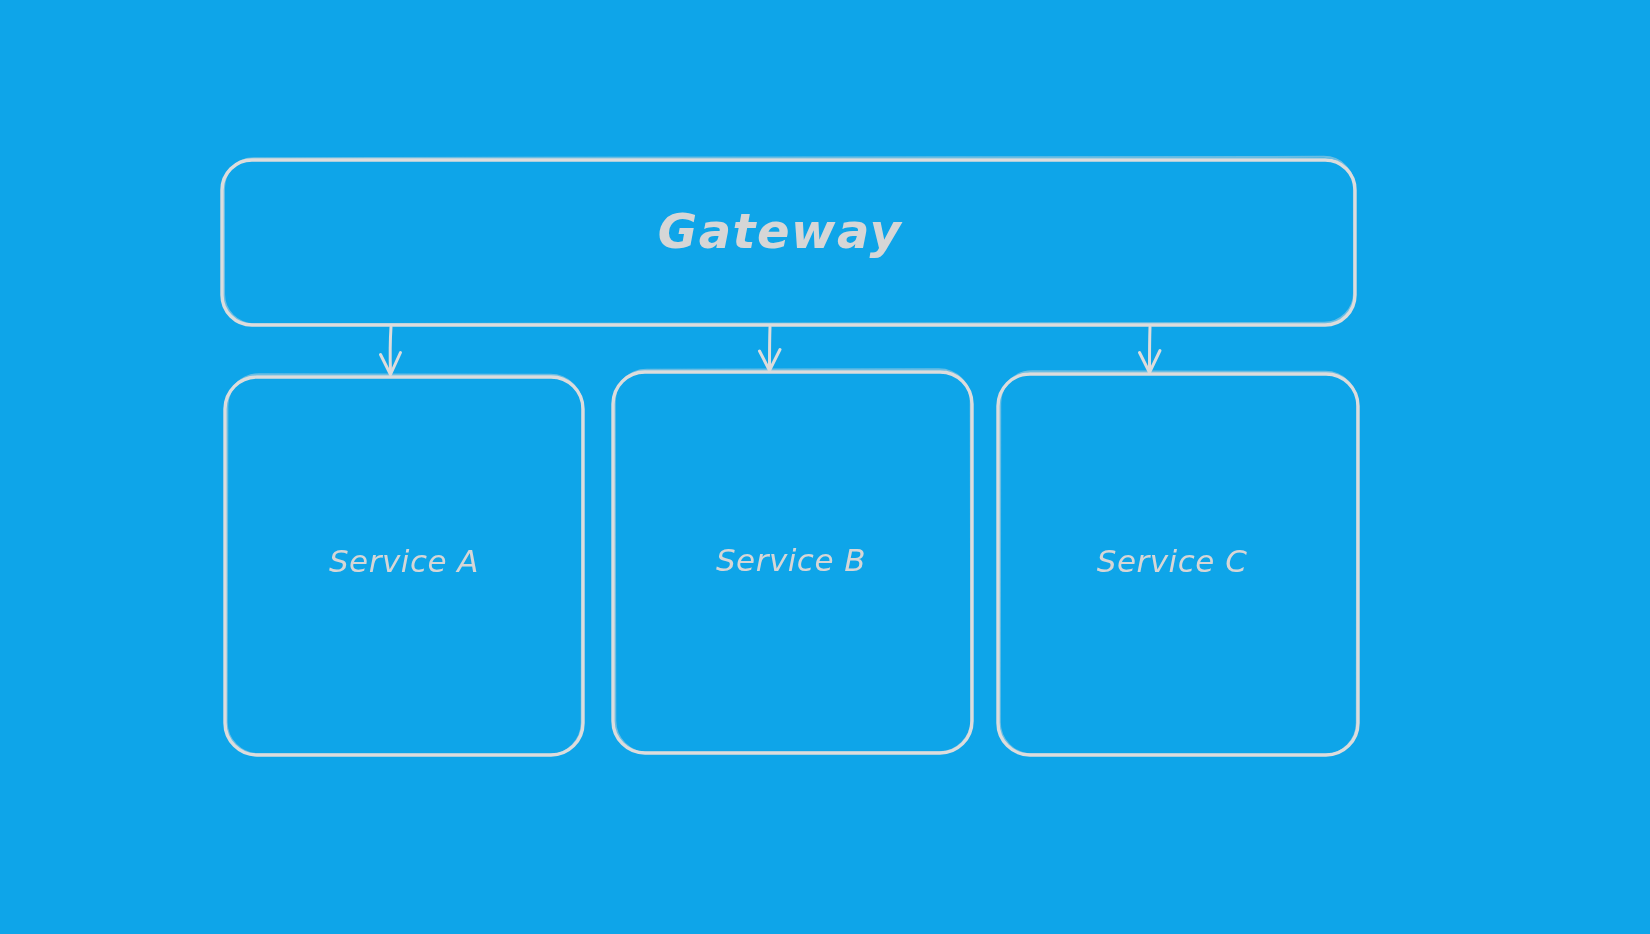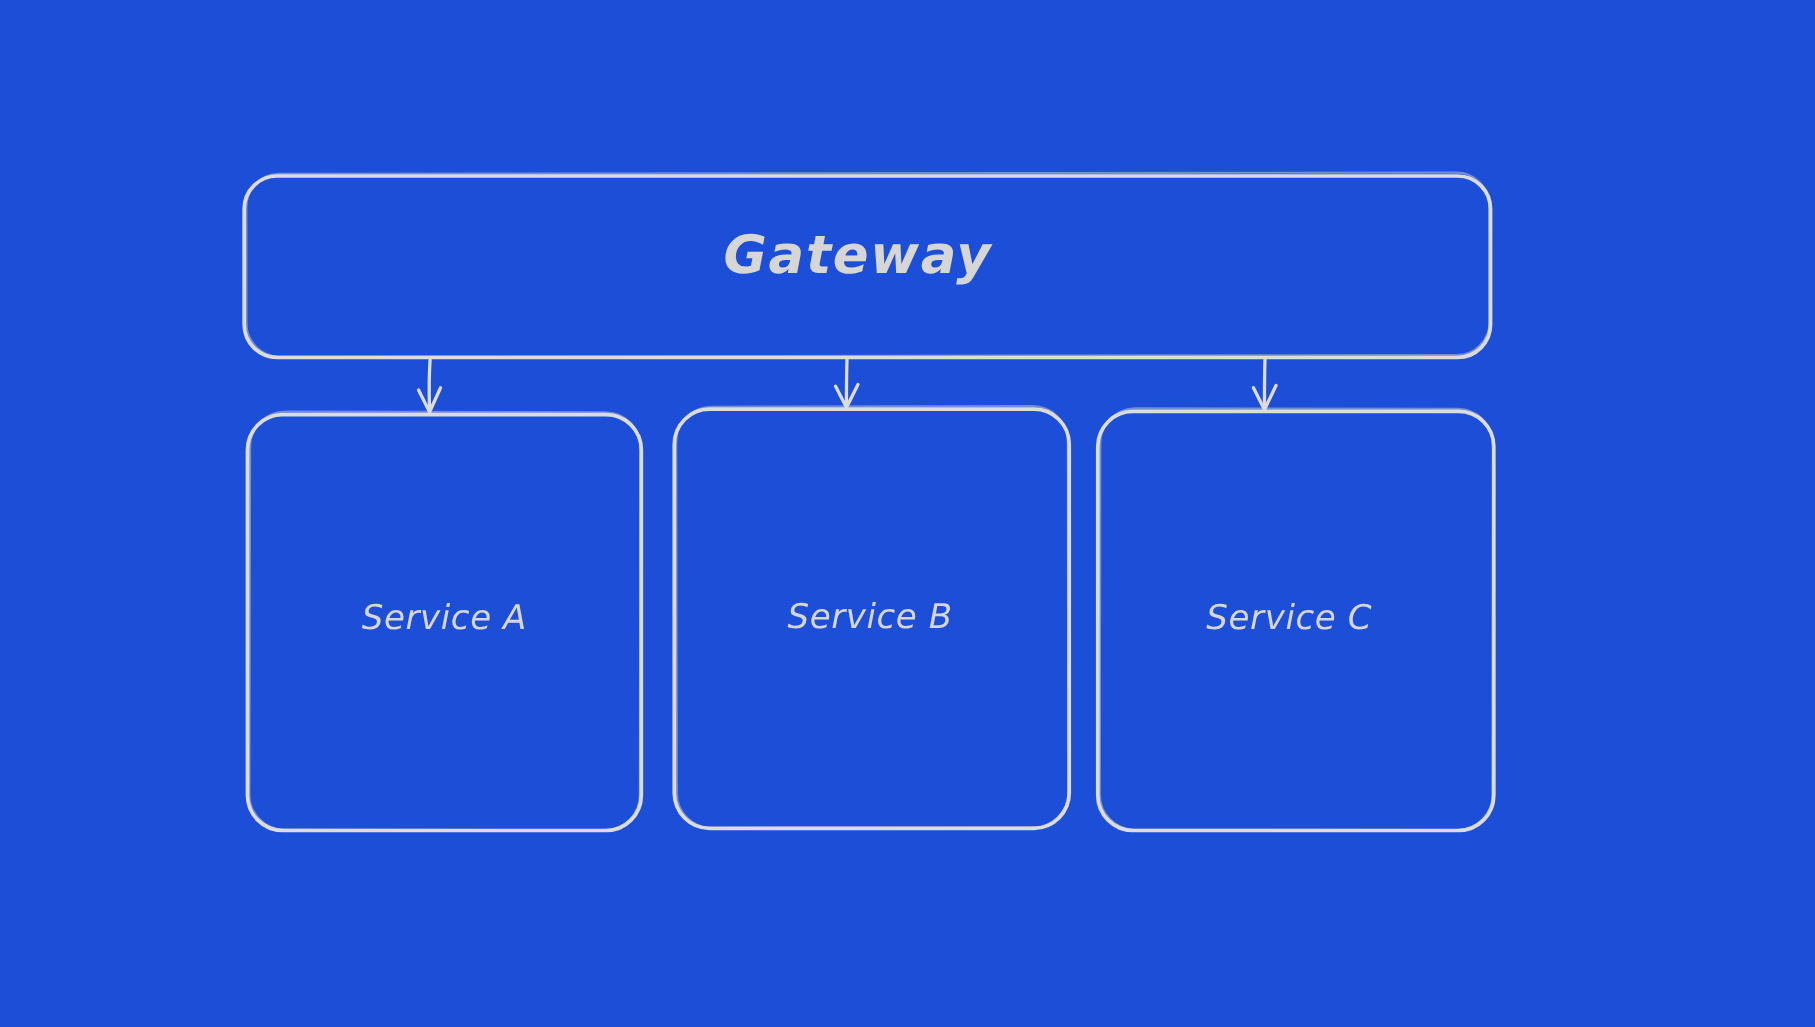--- a/index.html
+++ b/index.html
@@ -4,21 +4,21 @@
 <style>
   html, body {
     margin: 0;
     padding: 0;
     background: #131313;
   }
   .canvas {
     position: relative;
     width: 1650px;
     height: 934px;
-    background: #1d4ed8;
+    background: #0ea5e9;
     overflow: hidden;
   }
   .canvas svg {
     display: block;
     width: 100%;
     height: 100%;
   }
   .shape {
     fill: none;
     stroke-width: 3.4;

